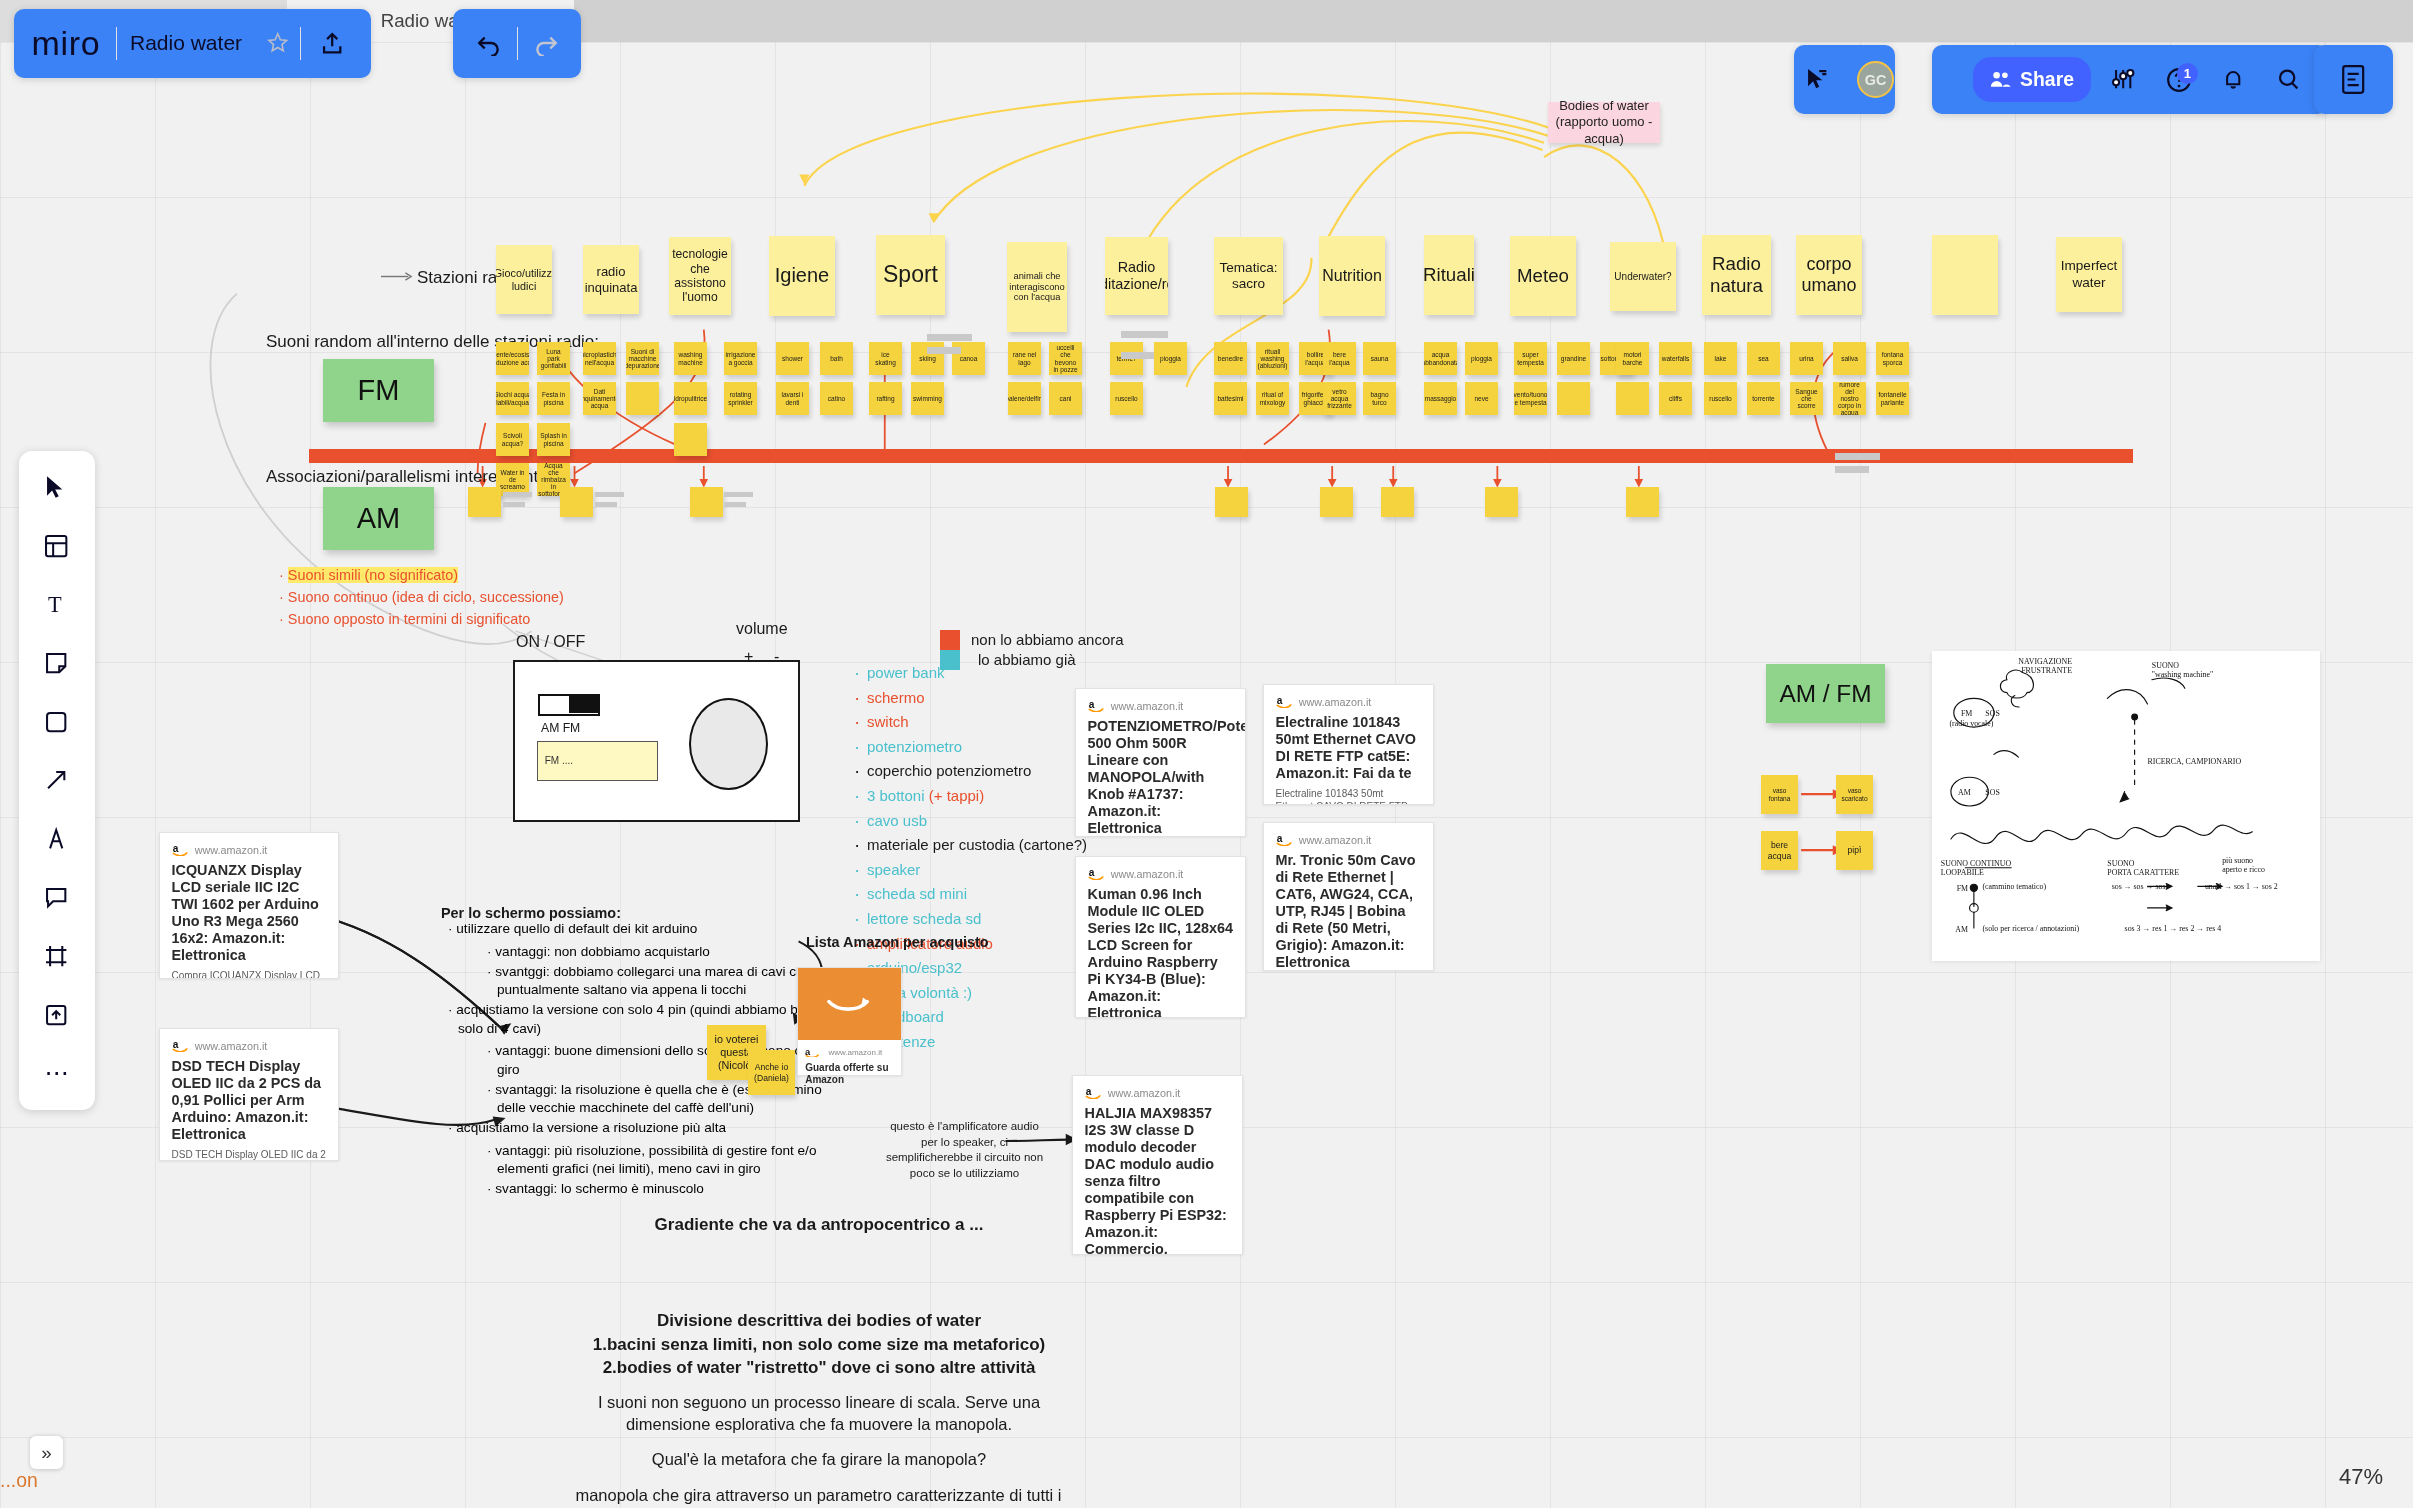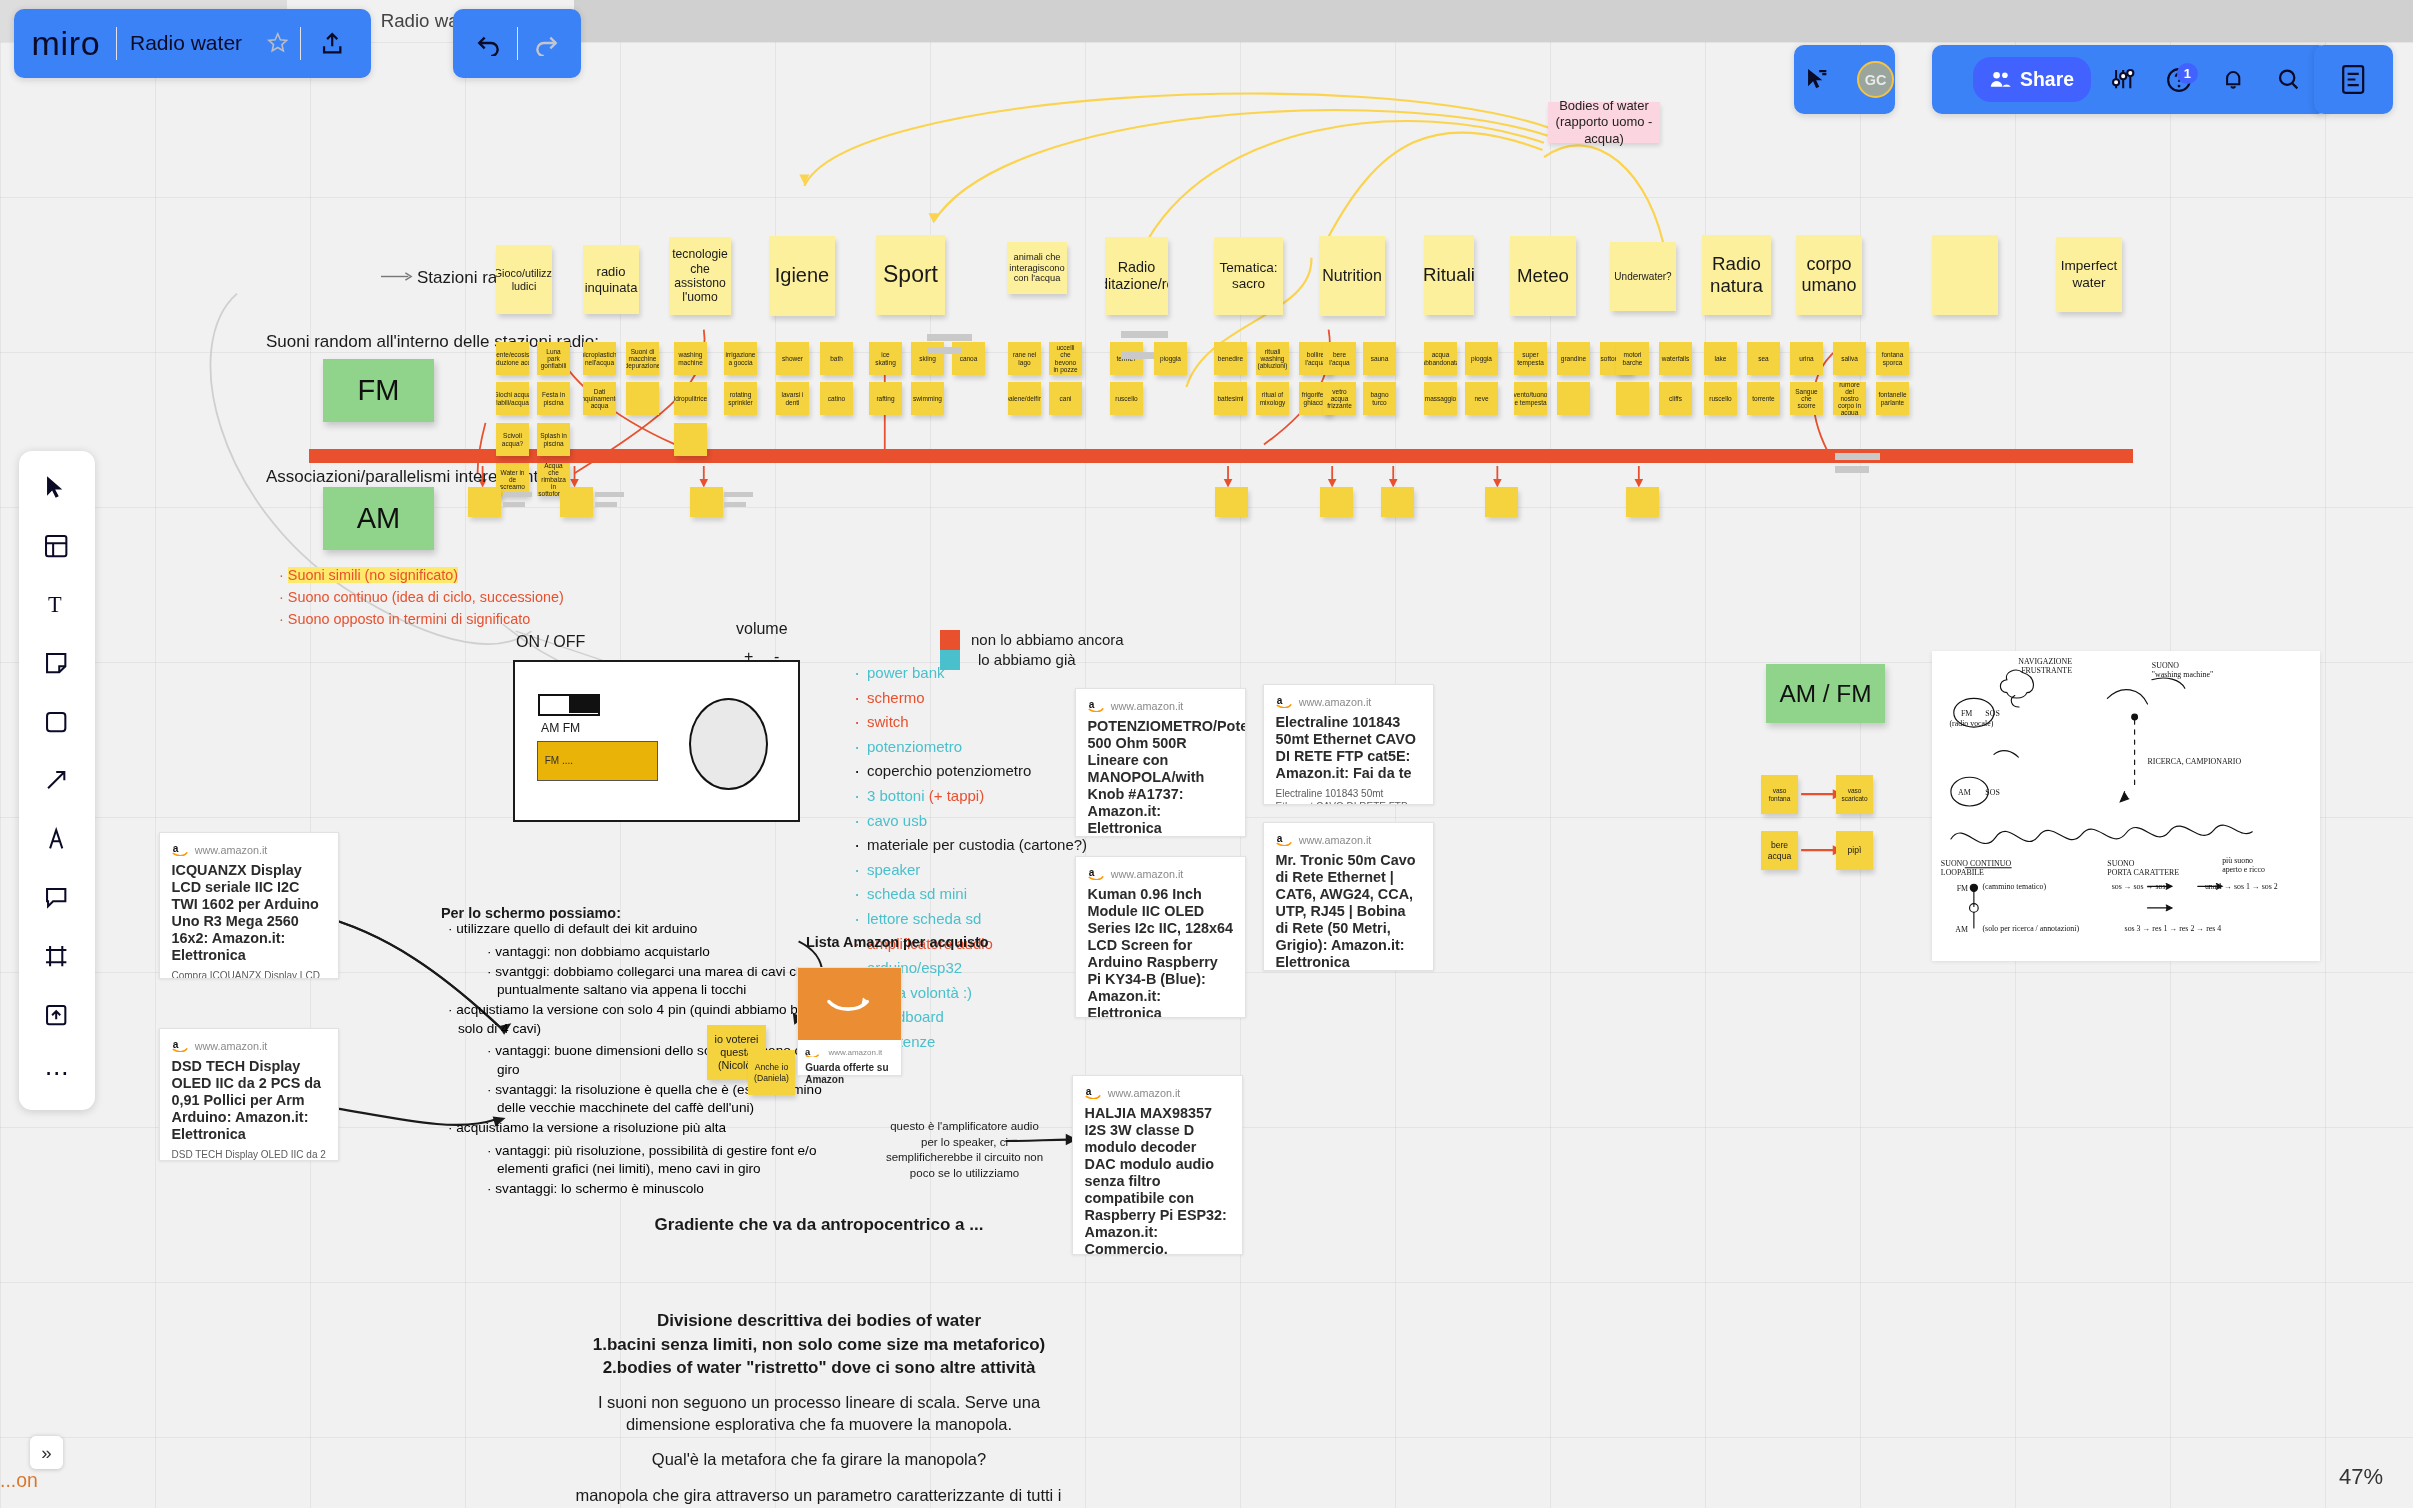--- a/index.html
+++ b/index.html
@@ -118,21 +118,21 @@
     position: absolute; background: #fbd6e0; box-shadow: 1.4px 2.9px 5px rgba(0,0,0,.14);
     display:flex; align-items:center; justify-content:center; text-align:center;
     font-size: 13px; color: #222; line-height: 1.25; padding: 4.3px;
   }
 
   
   #radiosketch { position: absolute; background: #fff; border: 2.2px solid #1a1a1a; }
   .knobhalf { position: absolute; background: #111; border-radius: 50% 50% 0 0; }
   #amfm-switch { position: absolute; width: 62px; height: 21.5px; background: #fff; border: 2.2px solid #111; }
   #amfm-switch:after { content:''; position:absolute; right:0; top:0; width: 29px; height: 17px; background:#111; }
-  #fmfield { position: absolute; background: #eab308; border: 1.4px solid #555; }
+  #fmfield { position: absolute; background: #fef9c3; border: 1.4px solid #555; }
   #bigknob { position: absolute; border: 2.9px solid #111; border-radius: 50%; background: #e9e9e9; }
 
   
   .legend-sw { position: absolute; width: 20px; height: 20px; }
   .legend-tx { position: absolute; font-size: 15px; color: #1a1a1a; }
 
   
   #complist { position: absolute; left: 851px; top: 619px; font-size: 15px; line-height: 1.64; }
   #complist li { list-style: none; position: relative; padding-left: 16px; }
   #complist li:before { content:'·'; position:absolute; left: 2.9px; top: -2.9px; font-size: 18.7px; }
@@ -292,21 +292,21 @@
       </div>
       <div class="sticky big" style="left: 669px; top: 195px; width: 62px; height: 78px; font-size: 12.2px;">
         <span>tecnologie che assistono l'uomo</span>
       </div>
       <div class="sticky big" style="left: 769px; top: 194px; width: 66px; height: 80px; font-size: 20px;">
         <span>Igiene</span>
       </div>
       <div class="sticky big" style="left: 876px; top: 193px; width: 69px; height: 80px; font-size: 23px;">
         <span>Sport</span>
       </div>
-      <div class="sticky big" style="left: 1007px; top: 200px; width: 60px; height: 52px; font-size: 9.3px;">
+      <div class="sticky big" style="left: 1007px; top: 200px; width: 60px; height: 90px; font-size: 9.3px;">
         <span>animali che interagiscono con l'acqua</span>
       </div>
       <div class="sticky big" style="left: 1105px; top: 195px; width: 63px; height: 78px; font-size: 14.4px;">
         <span>Radio meditazione/relax</span>
       </div>
       <div class="sticky big" style="left: 1214px; top: 195px; width: 69px; height: 78px; font-size: 13.6px;">
         <span>Tematica: sacro</span>
       </div>
       <div class="sticky big" style="left: 1319px; top: 194px; width: 66px; height: 80px; font-size: 16px;">
         <span>Nutrition</span>

